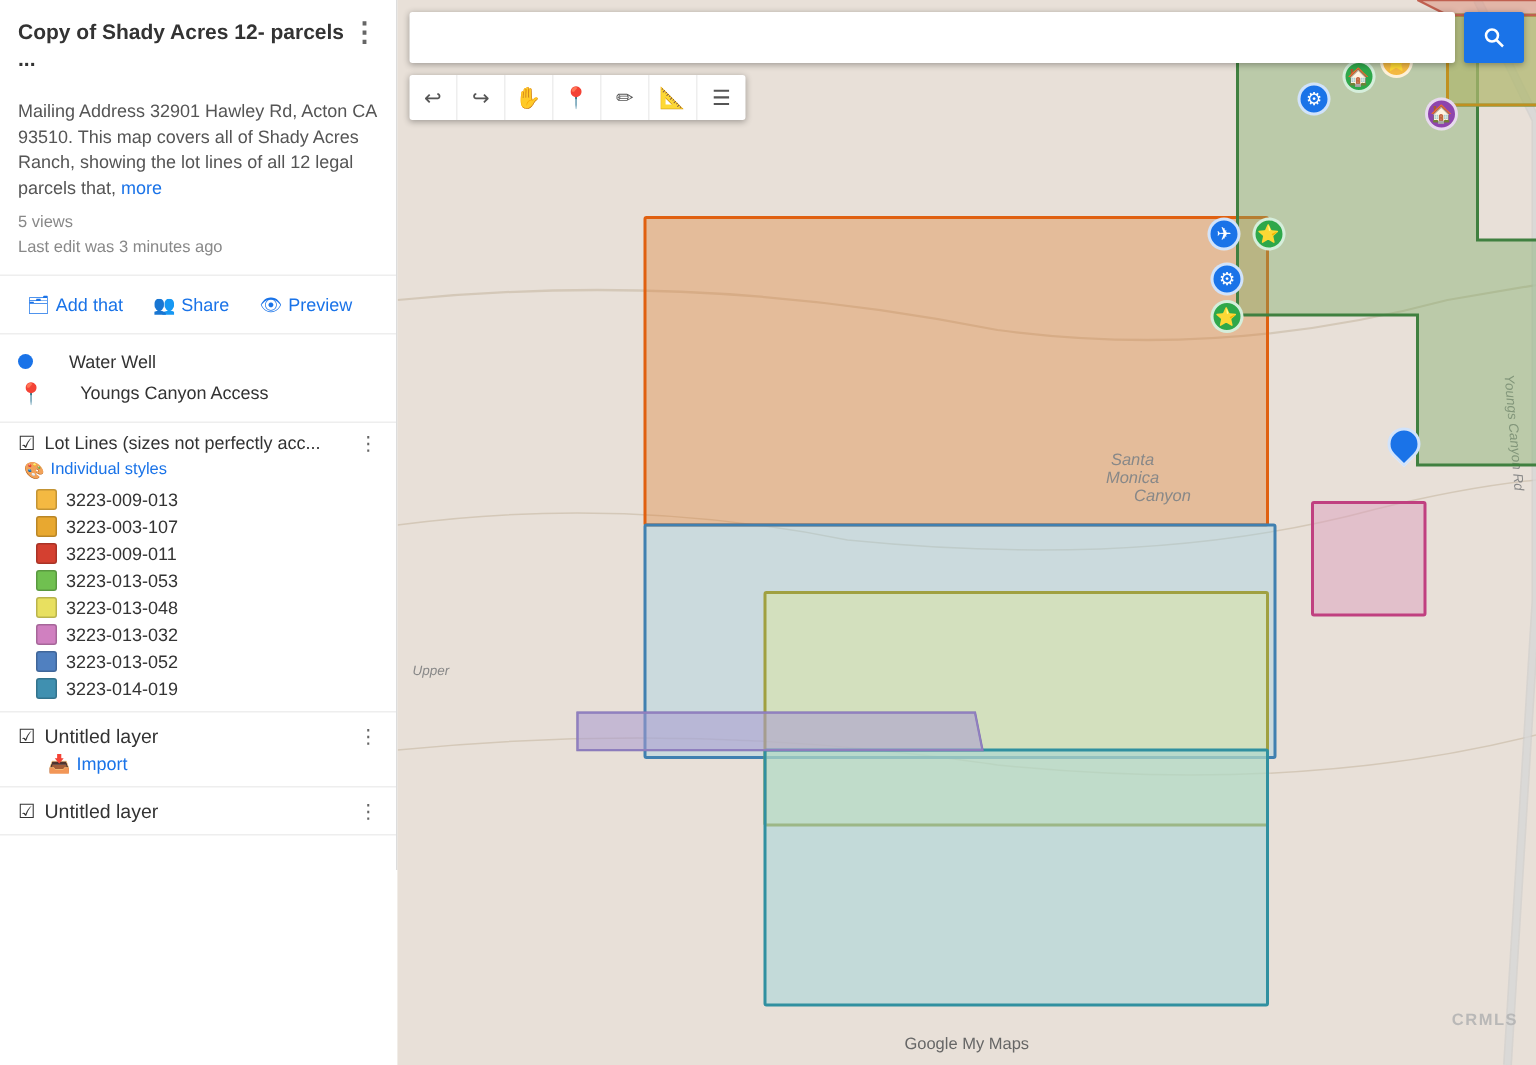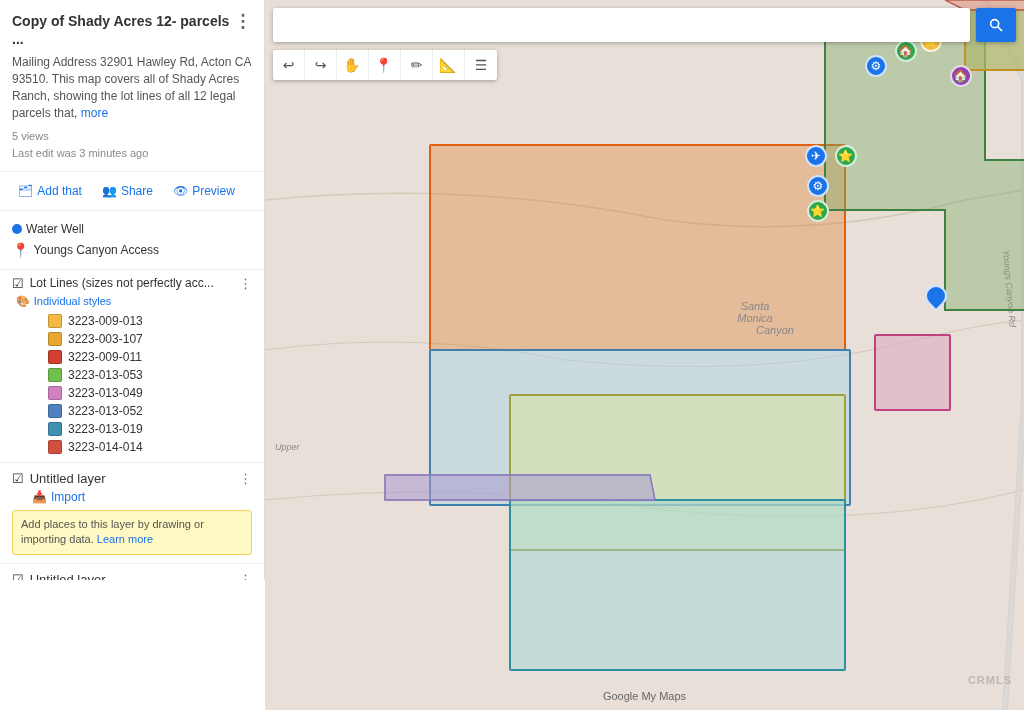--- a/index.html
+++ b/index.html
@@ -41,21 +41,21 @@
     .more-vert {
       color: #666;
       cursor: pointer;
       font-size: 18px;
       line-height: 1;
     }
 
     .map-description {
       font-size: 12px;
       color: #555;
-      margin-top: 6px;
+      margin-top: 18px;
       line-height: 1.4;
     }
 
     .map-description .more-link {
       color: #1a73e8;
       cursor: pointer;
     }
 
     .map-meta {
       font-size: 11px;
@@ -85,21 +85,21 @@
     }
 
     .layer-section {
       padding: 8px 12px;
       border-bottom: 1px solid #eee;
     }
 
     .layer-item-small {
       display: flex;
       align-items: center;
-      gap: 4px;
+      gap: 24px;
       padding: 3px 0;
       font-size: 12px;
       color: #333;
     }
 
     .dot {
       width: 10px;
       height: 10px;
       border-radius: 50%;
       flex-shrink: 0;
@@ -144,21 +144,20 @@
       margin-left: 4px;
     }
 
     .parcel-item {
       display: flex;
       align-items: center;
       gap: 6px;
       padding: 2px 12px;
       font-size: 12px;
       color: #333;
-      margin-left: 24px;
     }
 
     .parcel-color-box {
       width: 14px;
       height: 14px;
       border-radius: 2px;
       flex-shrink: 0;
       border: 1px solid rgba(0,0,0,0.2);
     }
 
@@ -397,53 +396,49 @@
       </div>
       <div class="parcel-item">
         <div class="parcel-color-box" style="background:#d44030;"></div>
         <span>3223-009-011</span>
       </div>
       <div class="parcel-item">
         <div class="parcel-color-box" style="background:#70c050;"></div>
         <span>3223-013-053</span>
       </div>
       <div class="parcel-item">
+        <div class="parcel-color-box" style="background:#e8e060;"></div>
+        <span>3223-013-048</span>
+      </div>
+      <div class="parcel-item">
         <div class="parcel-color-box" style="background:#d080c0;"></div>
-        <span>3223-013-049</span>
+        <span>3223-013-032</span>
       </div>
       <div class="parcel-item">
         <div class="parcel-color-box" style="background:#5080c0;"></div>
         <span>3223-013-052</span>
       </div>
       <div class="parcel-item">
         <div class="parcel-color-box" style="background:#4090b0;"></div>
-        <span>3223-013-019</span>
-      </div>
-      <div class="parcel-item">
-        <div class="parcel-color-box" style="background:#d05040;"></div>
-        <span>3223-014-014</span>
+        <span>3223-014-019</span>
       </div>
     </div>
   </div>
 
   <div class="untitled-layer">
     <div class="untitled-layer-header">
       <div class="untitled-layer-title">
         <span>☑</span>
         <span>Untitled layer</span>
       </div>
       <span style="color:#666;cursor:pointer;">⋮</span>
     </div>
     <div class="import-btn">
       <span>📥</span>
       <span>Import</span>
-    </div>
-    <div class="add-places-tip">
-      <span>Add places to this layer by drawing or importing data.</span>
-      <a>Learn more</a>
     </div>
   </div>
 
   <div class="untitled-layer">
     <div class="untitled-layer-header">
       <div class="untitled-layer-title">
         <span>☑</span>
         <span>Untitled layer</span>
       </div>
       <span style="color:#666;cursor:pointer;">⋮</span>

